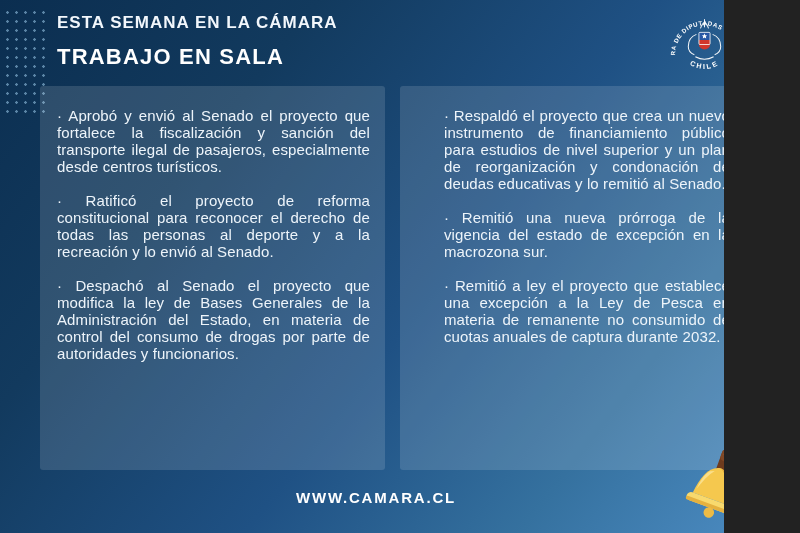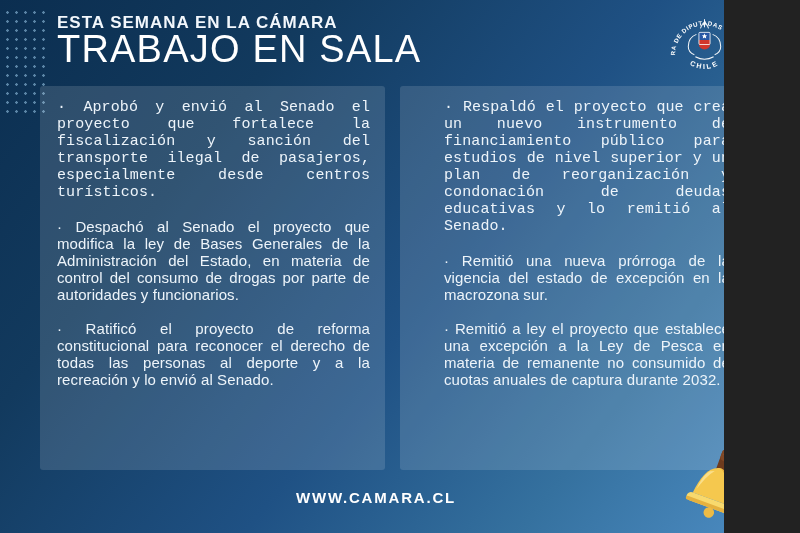--- a/index.html
+++ b/index.html
@@ -20,22 +20,22 @@
   }
   .dots-tl { left: 3px; top: 8px; width: 44px; height: 108px; }
   .dots-br { left: 753px; top: 383px; width: 47px; height: 150px; background-size: 8px 8px; }
 
   .header { position: absolute; left: 57px; top: 12px; }
   .kicker {
     font-size: 17px; font-weight: bold; letter-spacing: 1px;
     line-height: 21px; color: #f2f7fc;
   }
   .title {
-    font-size: 38px; font-weight: normal; letter-spacing: 1.2px;
-    line-height: 33px; margin-top: 0; color: #ffffff;
+    font-size: 22px; font-weight: bold; letter-spacing: 1.2px;
+    line-height: 33px; margin-top: 7px; color: #ffffff;
   }
 
   .seal { position: absolute; left: 666px; top: 4px; width: 77px; height: 77px; }
 
   .panel {
     position: absolute;
     top: 86px;
     width: 345px;
     height: 384px;
     background: rgba(255, 255, 255, 0.135);
@@ -45,21 +45,21 @@
   .panel-left { left: 40px; }
   .panel-right { left: 400px; padding-left: 44px; }
   .panel p {
     margin: 17px 0 0 0;
     font-size: 15px;
     line-height: 17px;
     letter-spacing: 0.1px;
     text-align: justify;
     color: #edf4fa;
   }
-  .panel p:first-child { margin-top: 0; font-family: Liberation Mono, monospace; }
+  .panel p:first-child { margin-top: 8px; }
 
   .footer-url {
     position: absolute;
     left: 0; top: 489px; width: 100%;
     text-align: center;
     transform: translateX(14px);
     font-size: 15px;
     font-weight: bold;
     letter-spacing: 1.8px;
     color: #ffffff;
@@ -104,22 +104,22 @@
     <g>
       <rect x="32.5" y="28" width="11" height="7.5" fill="#2757a5"></rect>
       <path d="M32.5,35.5 h11 v4.5 a5.5,5 0 0 1 -11,0 z" fill="#d2372c"></path>
       <polygon fill="#ffffff" points="38,29.1 38.8,30.9 40.6,31 39.3,32.2 39.7,34 38,33 36.3,34 36.7,32.2 35.4,31 37.2,30.9"></polygon>
       <rect x="32.5" y="28" width="11" height="12" rx="1" fill="none" stroke="#ffffff" stroke-width="0.8"></rect>
     </g>
   </svg>
 
   <div class="panel panel-left">
     <p>· Aprobó y envió al Senado el proyecto que fortalece la fiscalización y sanción del transporte ilegal de pasajeros, especialmente desde centros turísticos.</p>
+    <p>· Ratificó el proyecto de reforma constitucional para reconocer el derecho de todas las personas al deporte y a la recreación y lo envió al Senado.</p>
     <p>· Despachó al Senado el proyecto que modifica la ley de Bases Generales de la Administración del Estado, en materia de control del consumo de drogas por parte de autoridades y funcionarios.</p>
-    <p>· Ratificó el proyecto de reforma constitucional para reconocer el derecho de todas las personas al deporte y a la recreación y lo envió al Senado.</p>
   </div>
 
   <div class="panel panel-right">
     <p>· Respaldó el proyecto que crea un nuevo instrumento de financiamiento público para estudios de nivel superior y un plan de reorganización y condonación de deudas educativas y lo remitió al Senado.</p>
     <p>· Remitió una nueva prórroga de la vigencia del estado de excepción en la macrozona sur.</p>
     <p>· Remitió a ley el proyecto que establece una excepción a la Ley de Pesca en materia de remanente no consumido de cuotas anuales de captura durante 2032.</p>
   </div>
 
   <div class="footer-url">WWW.CAMARA.CL</div>
 

